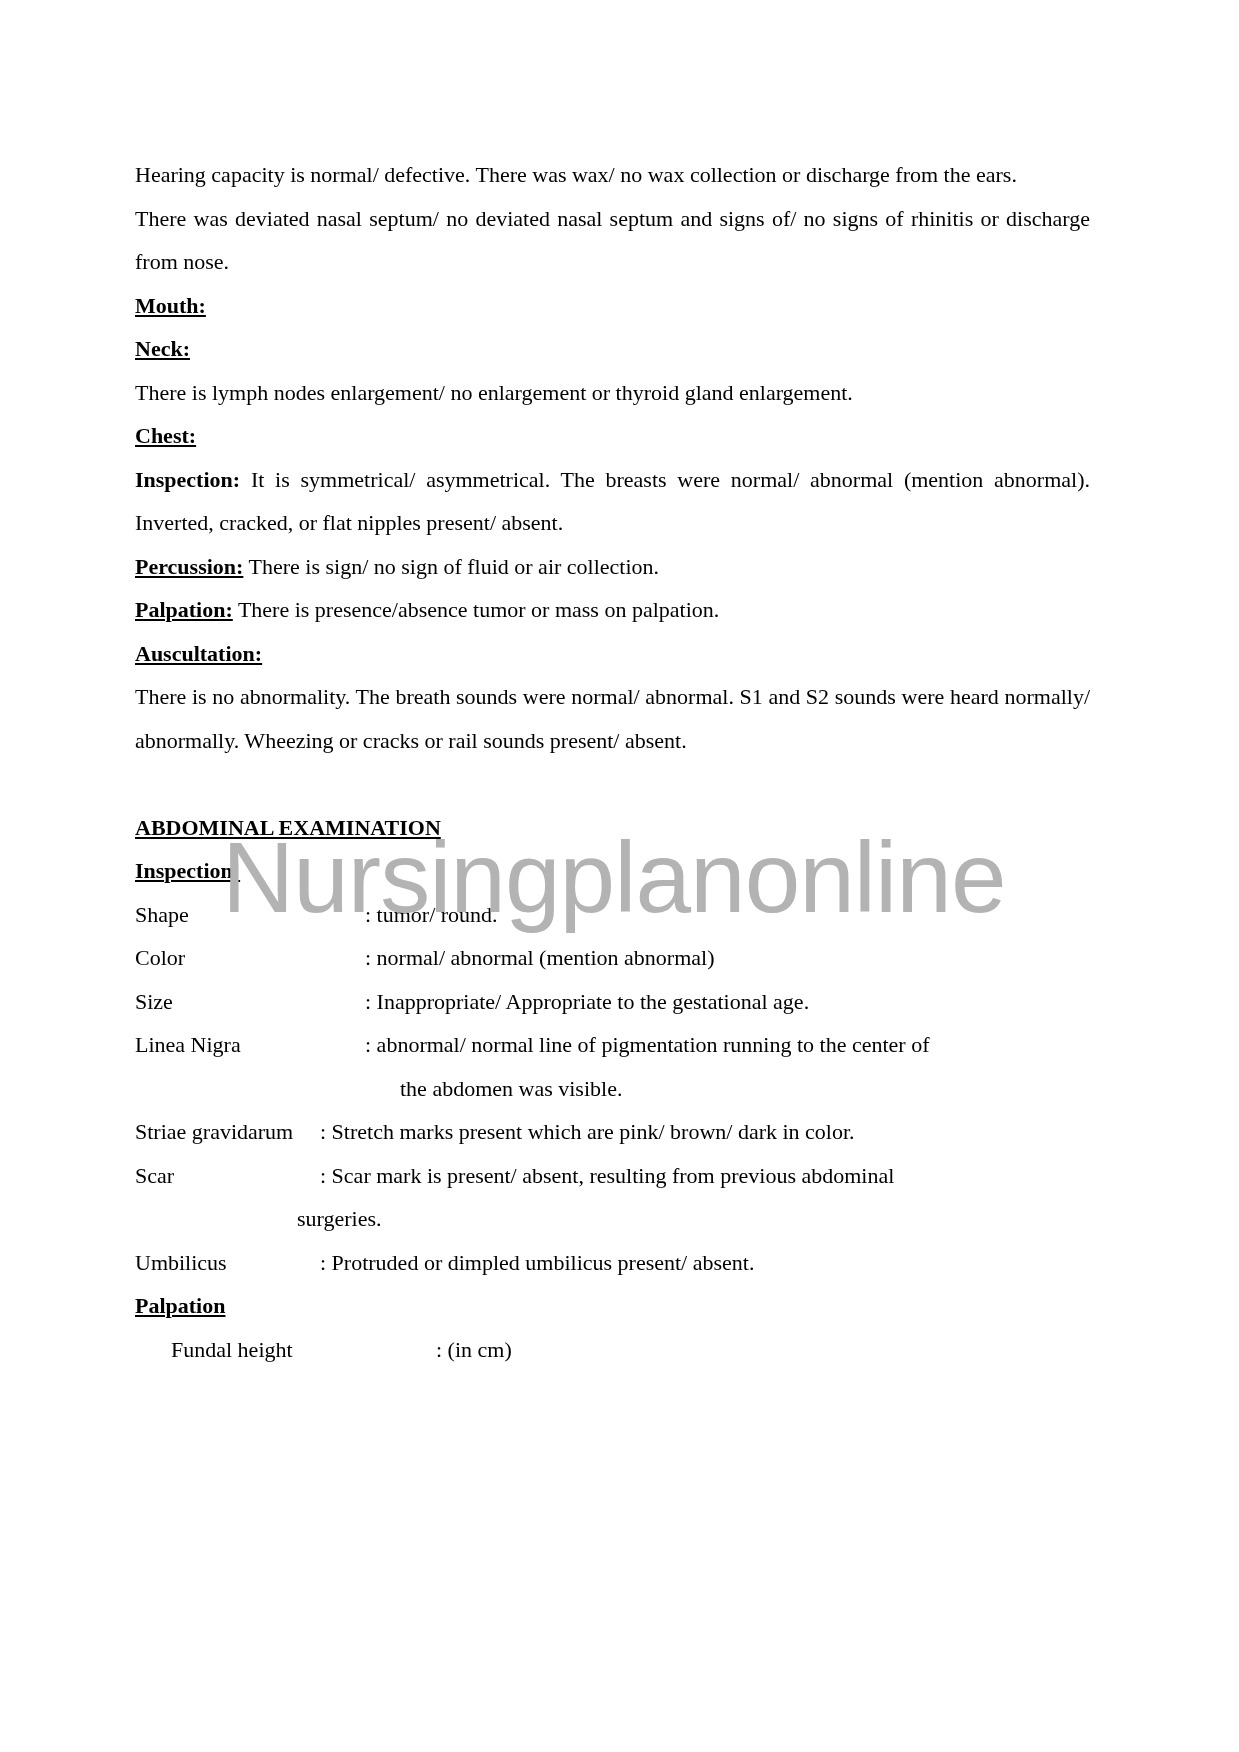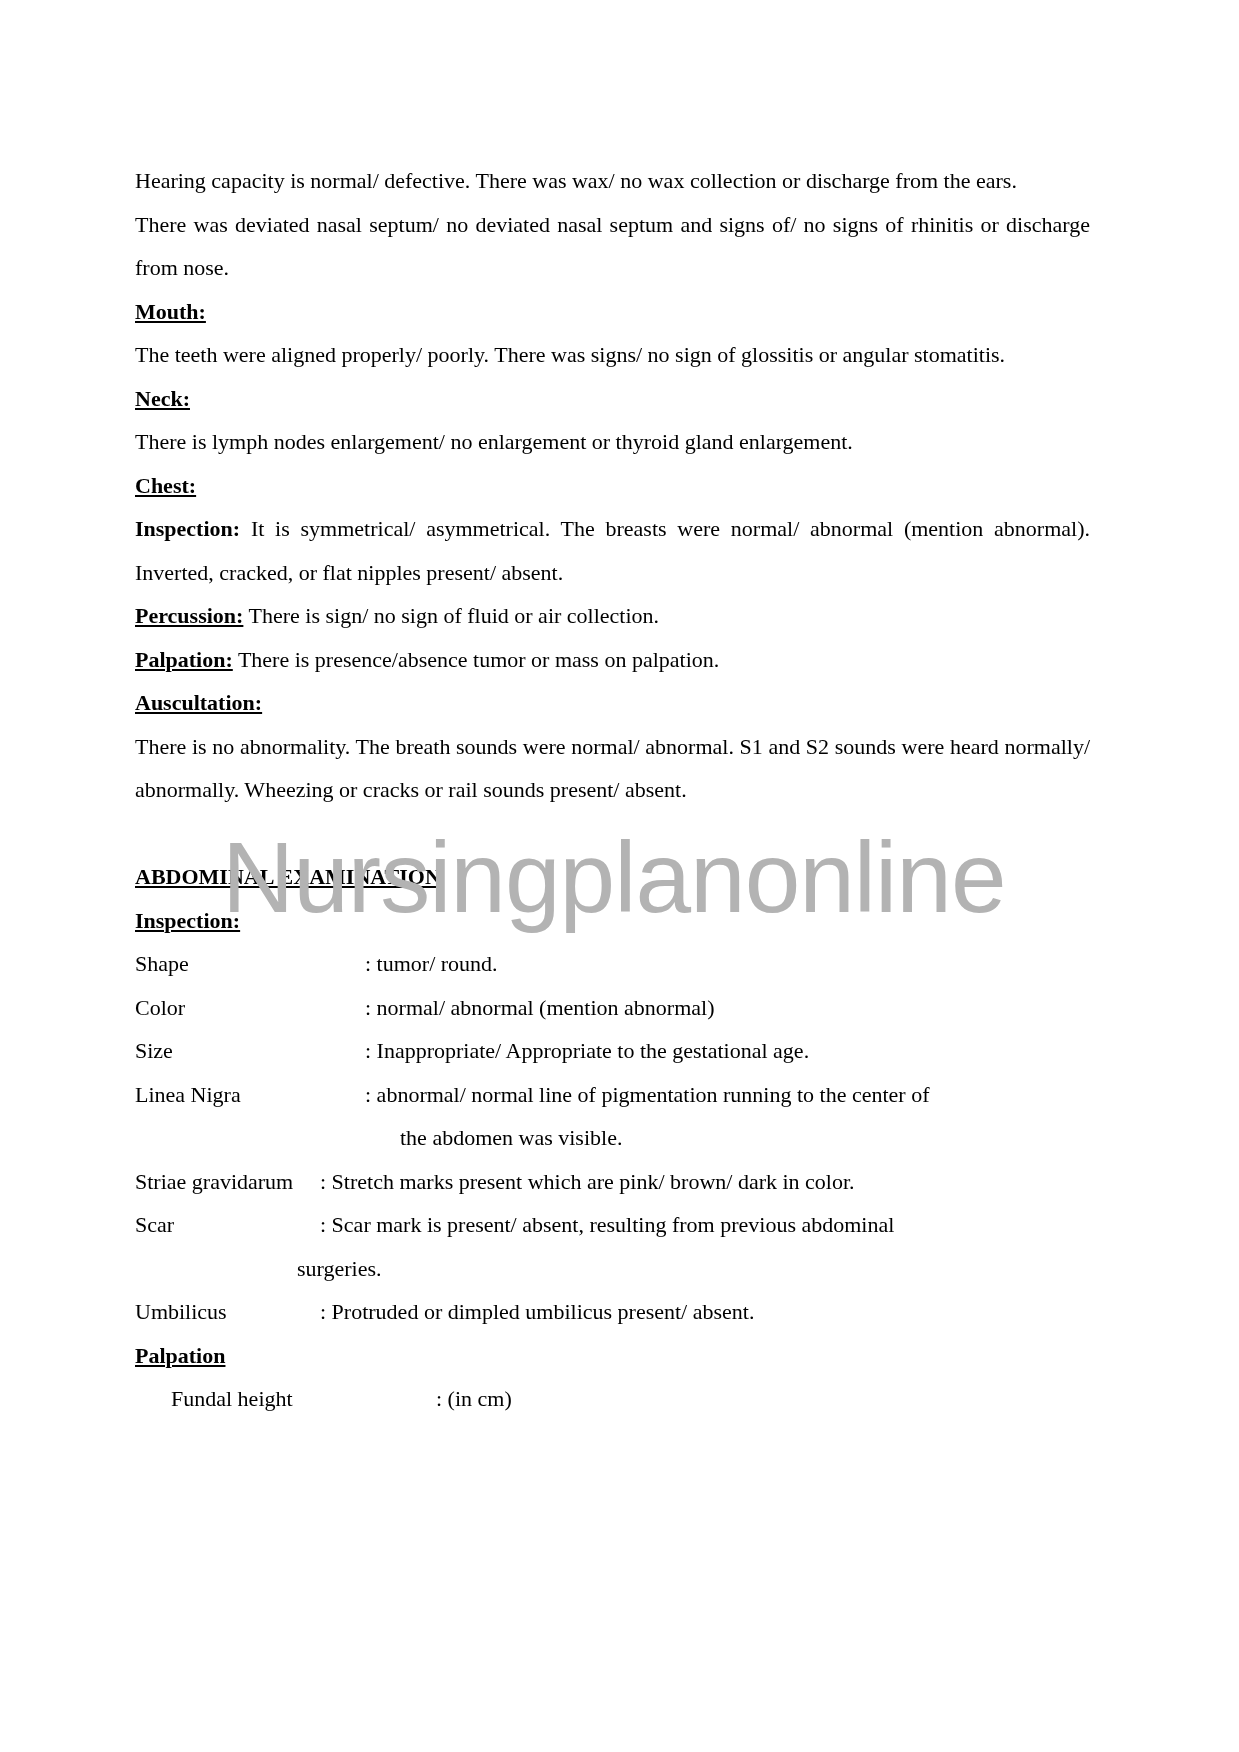--- a/index.html
+++ b/index.html
@@ -7,21 +7,21 @@
     position:relative;
     width:1239px;height:1752px;
     background:#ffffff;
     overflow:hidden;
     font-family:"Liberation Serif", serif;
     font-size:22px;
     color:#000000;
   }
   #doc{
     position:absolute;
-    left:135px;top:159px;
+    left:135px;top:153px;
     width:955px;
     line-height:43.5px;
     font-family:Liberation Serif, serif;
   }
   .para{text-align:justify;}
   .b{font-weight:bold;}
   .u{text-decoration:underline;}
   .line.spacer{min-height:43.5px;}
   .kv{display:flex;align-items:flex-start;}
   .kv .lbl{flex:0 0 auto;}
@@ -44,21 +44,20 @@
   }
 </style>
 </head>
 <body>
 
 <div class="page">
   <div id="doc">
       <div class="para">Hearing capacity is normal/ defective. There was wax/ no wax collection or discharge from the ears.</div>
       <div class="para">There was deviated nasal septum/ no deviated nasal septum and signs of/ no signs of rhinitis or discharge from nose.</div>
       <div class="line heading"><span class="b u">Mouth:</span></div>
-      <div class="para">The teeth were aligned properly/ poorly. There was signs/ no sign of glossitis or angular stomatitis.</div>
       <div class="line heading"><span class="b u">Neck:</span></div>
       <div class="para">There is lymph nodes enlargement/ no enlargement or thyroid gland enlargement.</div>
       <div class="line heading"><span class="b u">Chest:</span></div>
       <div class="para"><span class="b">Inspection:</span> <span>It is symmetrical/ asymmetrical. The breasts were normal/ abnormal (mention abnormal). Inverted, cracked, or flat nipples present/ absent.</span></div>
       <div class="para"><span class="b u">Percussion:</span> <span>There is sign/ no sign of fluid or air collection.</span></div>
       <div class="para"><span class="b u">Palpation:</span> <span>There is presence/absence tumor or mass on palpation.</span></div>
       <div class="line heading"><span class="b u">Auscultation:</span></div>
       <div class="para">There is no abnormality. The breath sounds were normal/ abnormal. S1 and S2 sounds were heard normally/ abnormally. Wheezing or cracks or rail sounds present/ absent.</div>
       <div class="line spacer"></div>
       <div class="line heading"><span class="b u">ABDOMINAL EXAMINATION</span></div>

